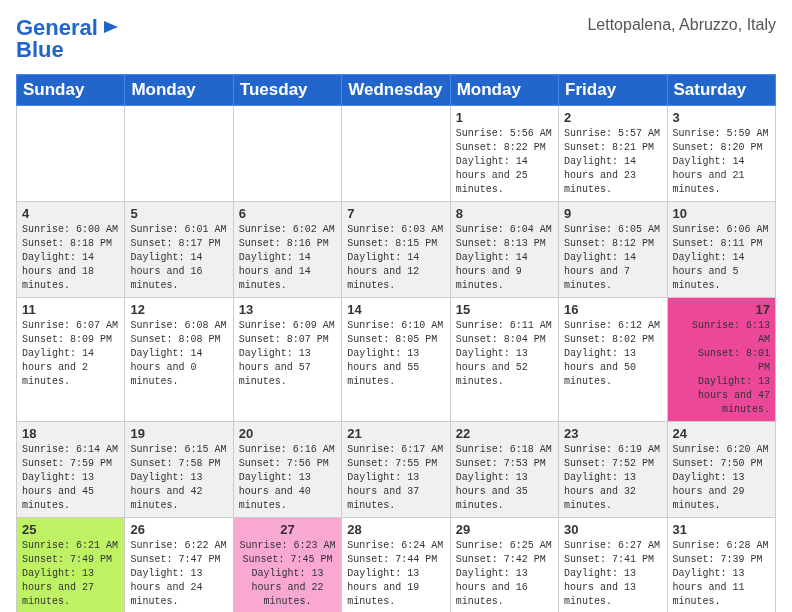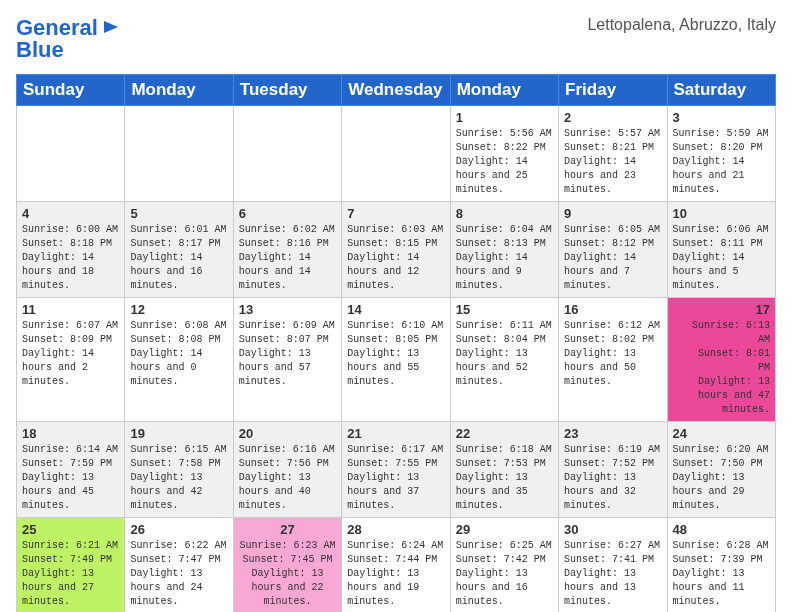--- a/index.html
+++ b/index.html
@@ -294,21 +294,21 @@
 Sunset: 7:42 PM
 Daylight: 13 hours and 16 minutes.</div>
         </td>
         <td style="background: rgb(255, 255, 255);">
           <div class="day-num">30</div>
           <div class="day-info" style="white-space: pre-line;">Sunrise: 6:27 AM
 Sunset: 7:41 PM
 Daylight: 13 hours and 13 minutes.</div>
         </td>
         <td style="background: rgb(255, 255, 255);">
-          <div class="day-num">48</div>
+          <div class="day-num">31</div>
           <div class="day-info" style="white-space: pre-line;">Sunrise: 6:28 AM
 Sunset: 7:39 PM
 Daylight: 13 hours and 11 minutes.</div>
         </td>
       </tr>
     </tbody>
 </table>
 
 <div class="footer">
   <span>Daylight hours</span>

